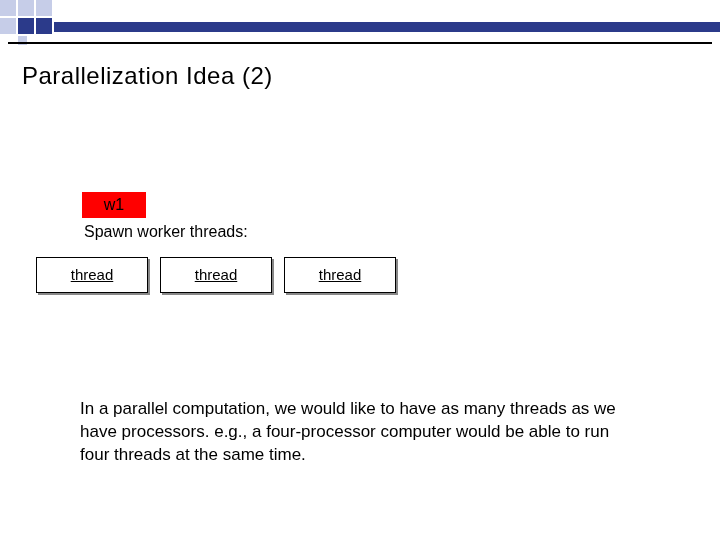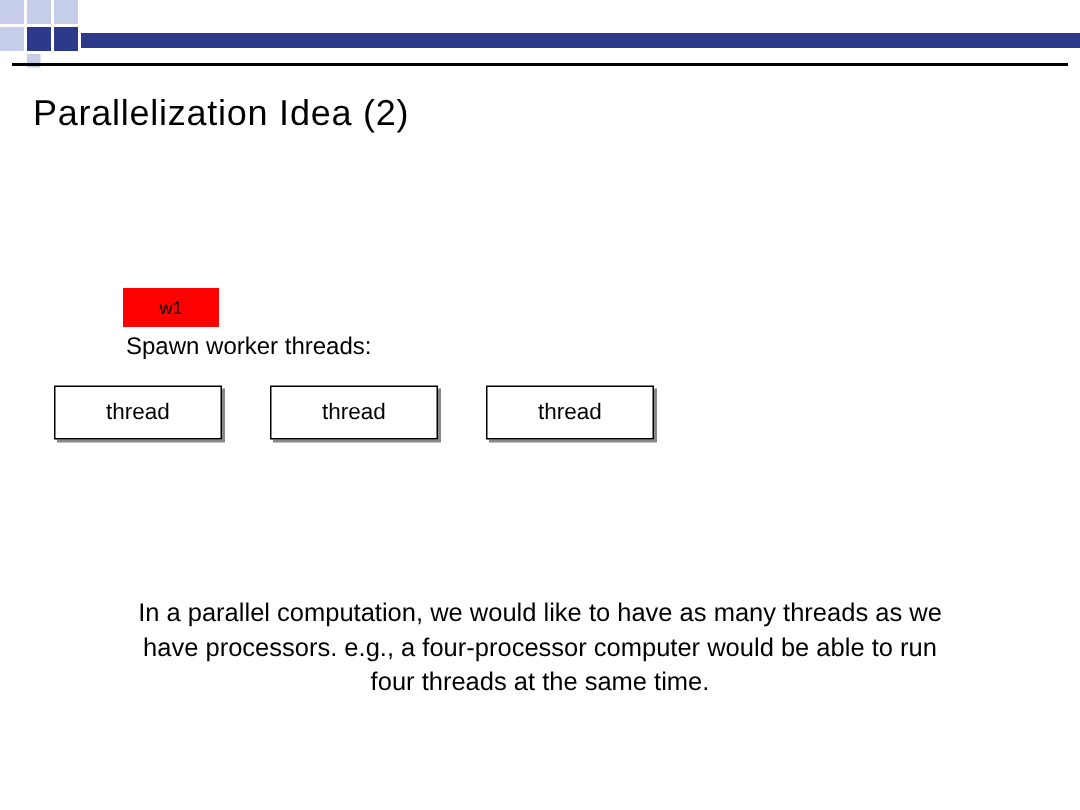--- a/index.html
+++ b/index.html
@@ -54,55 +54,55 @@
   .worker-row {
     display: flex;
     gap: 26px;
     margin-left: 46px;
   }
   .worker {
     width: 64px;
     height: 26px;
     background: #ff0000;
     color: #000;
-    font-size: 12px;
+    font-size: 16px;
     line-height: 26px;
     text-align: center;
     font-family: Arial, Helvetica, sans-serif;
   }
   .spawn-label {
     margin-top: 5px;
     margin-left: 48px;
     font-size: 16px;
     color: #000;
   }
   .thread-row {
     display: flex;
-    gap: 32px;
+    gap: 12px;
     margin-top: 16px;
     margin-left: 0;
+    text-decoration: underline;
   }
   .thread-box {
     width: 110px;
     height: 34px;
     border: 1px solid #000;
     font-size: 15px;
     line-height: 34px;
     text-align: center;
     box-shadow: 2px 2px 0 #888;
     background: #fff;
   }
   .body-text {
     position: absolute;
     top: 398px;
     left: 80px;
     width: 560px;
     font-size: 17px;
     line-height: 1.35;
-    text-align: center;
   }
 </style>
 </head>
 <body>
 
 <div class="slide">
 
   <div class="top-deco">
 
     <div class="sq" style="top:0;left:0;width:16px;height:16px;background:#c6cde8;"></div>

